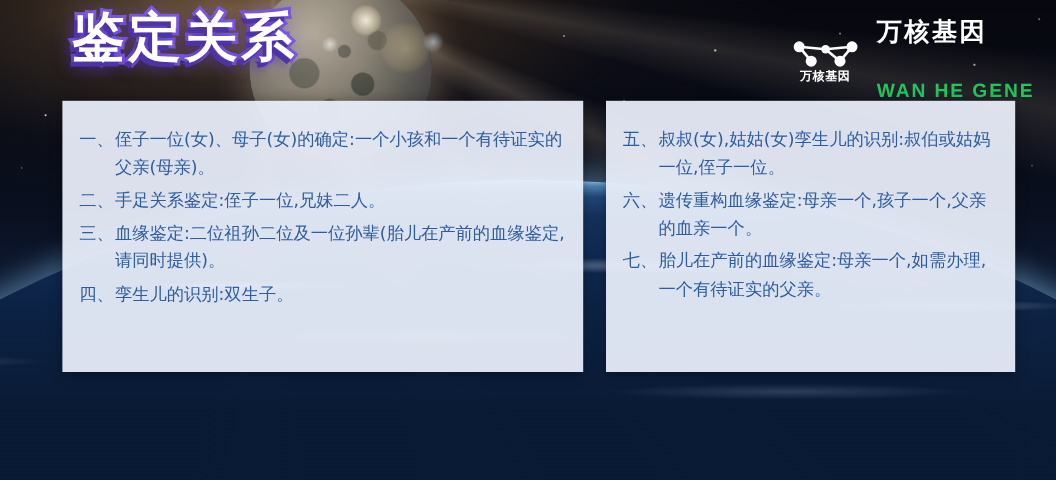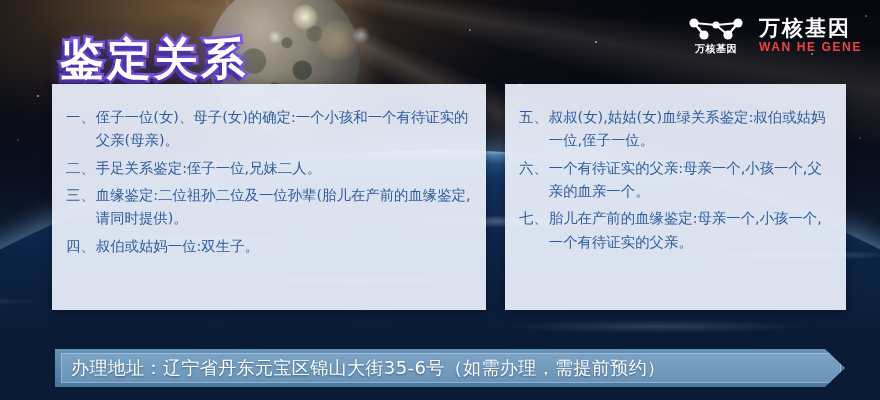--- a/index.html
+++ b/index.html
@@ -159,21 +159,21 @@
       radial-gradient(1px 1px     at 560px 182px,rgba(255,255,255,.4),  rgba(0,0,0,0)),
       radial-gradient(1.3px 1.3px at 766px 200px,rgba(255,255,255,.45), rgba(0,0,0,0)),
       radial-gradient(1px 1px     at 120px 206px,rgba(255,255,255,.4),  rgba(0,0,0,0)),
       radial-gradient(1.2px 1.2px at 866px 16px, rgba(255,255,255,.6),  rgba(0,0,0,0)),
       radial-gradient(1px 1px     at 636px 226px,rgba(200,220,255,.35), rgba(0,0,0,0));
   }
 
   
   #title {
     position: absolute;
-    left: 60px; top: 30px;
+    left: 60px; top: 2px;
     font-size: 44px;
     font-weight: 700;
     letter-spacing: 3px;
     color: #ffffff;
     font-family: Liberation Sans, sans-serif;
     -webkit-text-stroke: 5px #7a56e0;
     paint-order: stroke fill;
     text-shadow:
       -3px 4px 0 #4e33a8,
       -5px 6px 10px rgba(60,30,140,.75),
@@ -194,22 +194,22 @@
   .logo-mark-text {
     font-size: 10px; font-weight: 700; color:#ffffff;
     letter-spacing: .5px; line-height: 1;
   }
   .logo-words { display:flex; flex-direction:column; gap:2px; }
   .logo-cn {
     font-size: 21px; font-weight: 700; color:#ffffff;
     letter-spacing: 2px; line-height: 1.05;
   }
   .logo-en {
-    font-size: 12px; font-weight: 700; color:#ef4444;
-    letter-spacing: 1.6px; line-height: 1;
+    font-size: 16px; font-weight: 700; color:#22c55e;
+    letter-spacing: 1.6px; line-height: 1; margin-top: 29px;
   }
 
   
   .panel {
     position: absolute;
     top: 84px;
     height: 226px;
     background: rgba(233,238,250,0.94);
     box-shadow: 0 2px 10px rgba(0,0,0,.35);
     box-sizing: border-box;
@@ -321,38 +321,33 @@
     <div class="item">
       <span class="item-num">二、</span>
       <span class="item-text">手足关系鉴定:侄子一位,兄妹二人。</span>
     </div>
     <div class="item">
       <span class="item-num">三、</span>
       <span class="item-text">血缘鉴定:二位祖孙二位及一位孙辈(胎儿在产前的血缘鉴定,请同时提供)。</span>
     </div>
     <div class="item">
       <span class="item-num">四、</span>
-      <span class="item-text">叔伯或姑妈一位:双生子。</span>
+      <span class="item-text">孪生儿的识别:双生子。</span>
     </div>
   </div>
 
   <div class="panel" id="panel-right">
     <div class="item">
       <span class="item-num">五、</span>
-      <span class="item-text">叔叔(女),姑姑(女)血绿关系鉴定:叔伯或姑妈一位,侄子一位。</span>
+      <span class="item-text">叔叔(女),姑姑(女)孪生儿的识别:叔伯或姑妈一位,侄子一位。</span>
     </div>
     <div class="item">
       <span class="item-num">六、</span>
-      <span class="item-text">一个有待证实的父亲:母亲一个,小孩一个,父亲的血亲一个。</span>
+      <span class="item-text">遗传重构血缘鉴定:母亲一个,孩子一个,父亲的血亲一个。</span>
     </div>
     <div class="item">
       <span class="item-num">七、</span>
-      <span class="item-text">胎儿在产前的血缘鉴定:母亲一个,小孩一个,一个有待证实的父亲。</span>
+      <span class="item-text">胎儿在产前的血缘鉴定:母亲一个,如需办理,一个有待证实的父亲。</span>
     </div>
   </div>
 
-  <div id="addressbar">
-    <div id="addressbar-inner">
-      <span id="address-text">办理地址：辽宁省丹东元宝区锦山大街35-6号（如需办理，需提前预约）</span>
-    </div>
-  </div>
 
 </div>
 
 </body></html>

